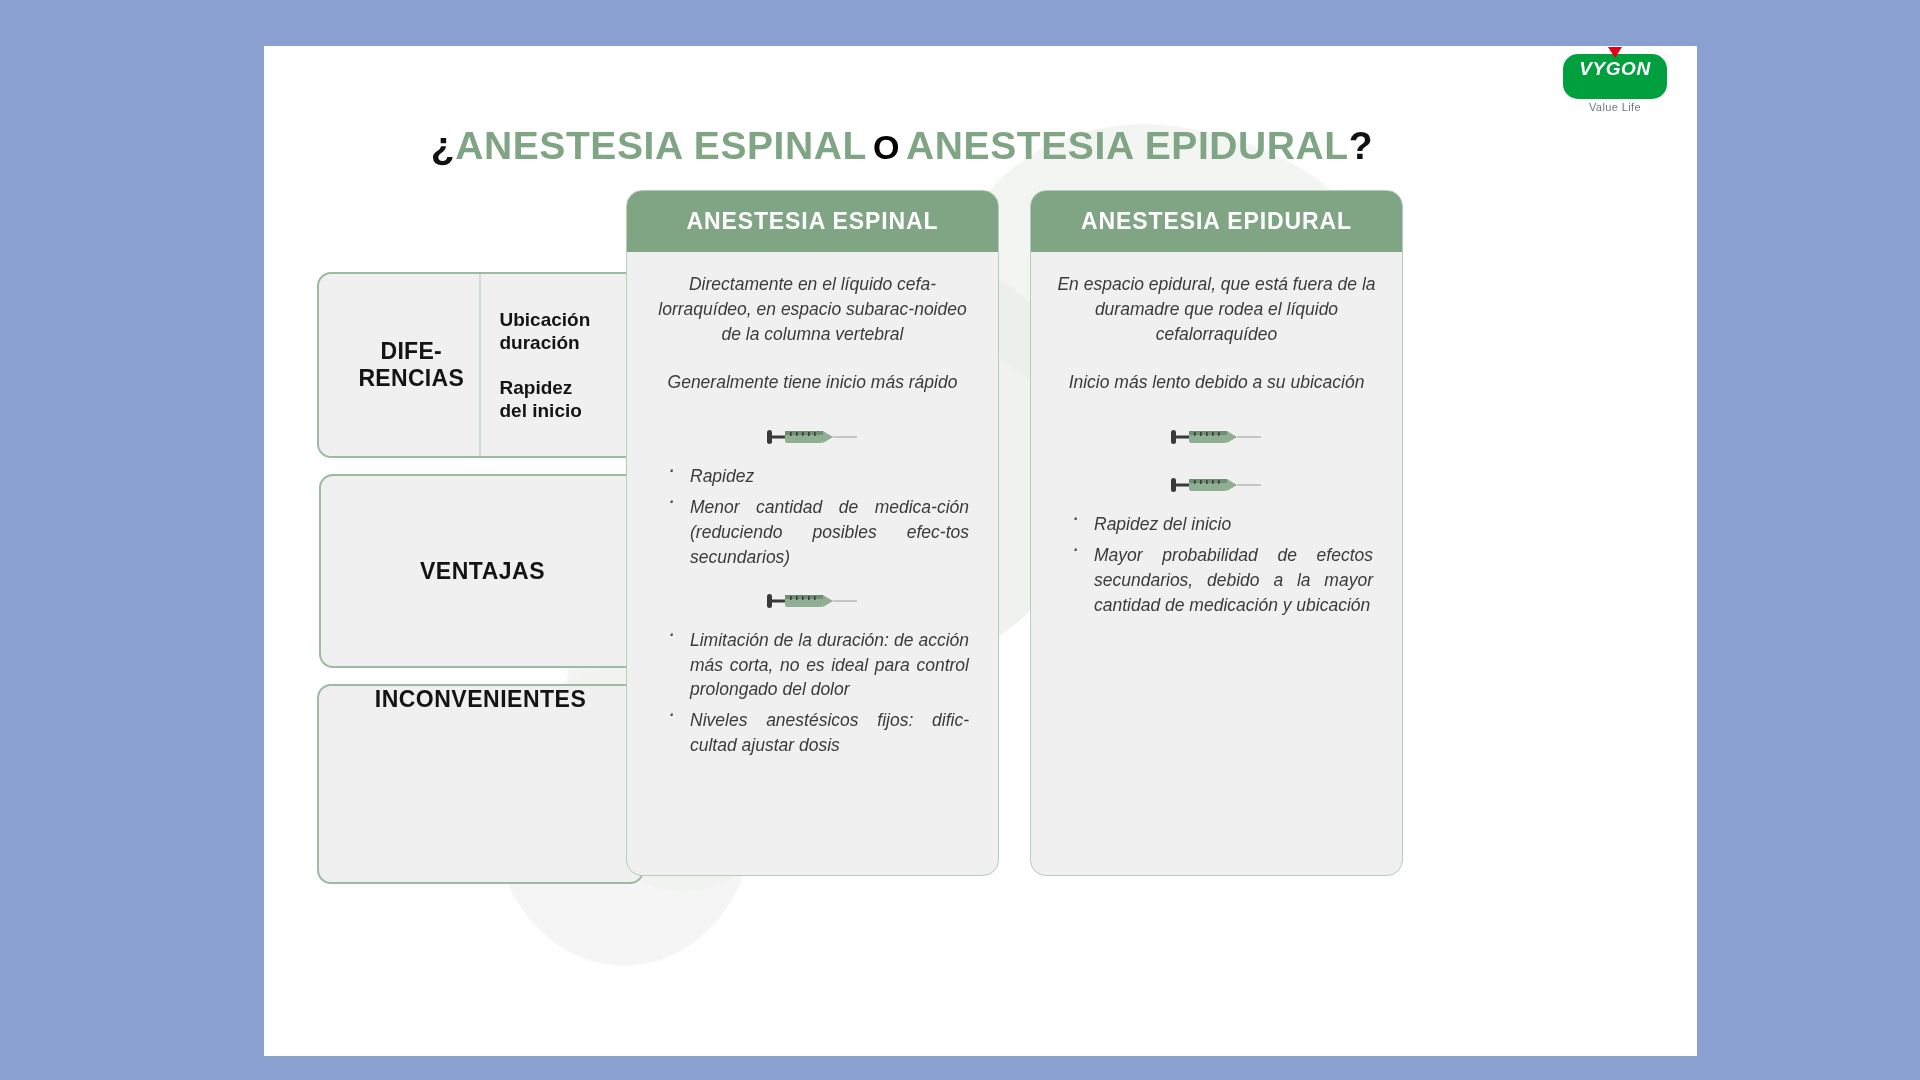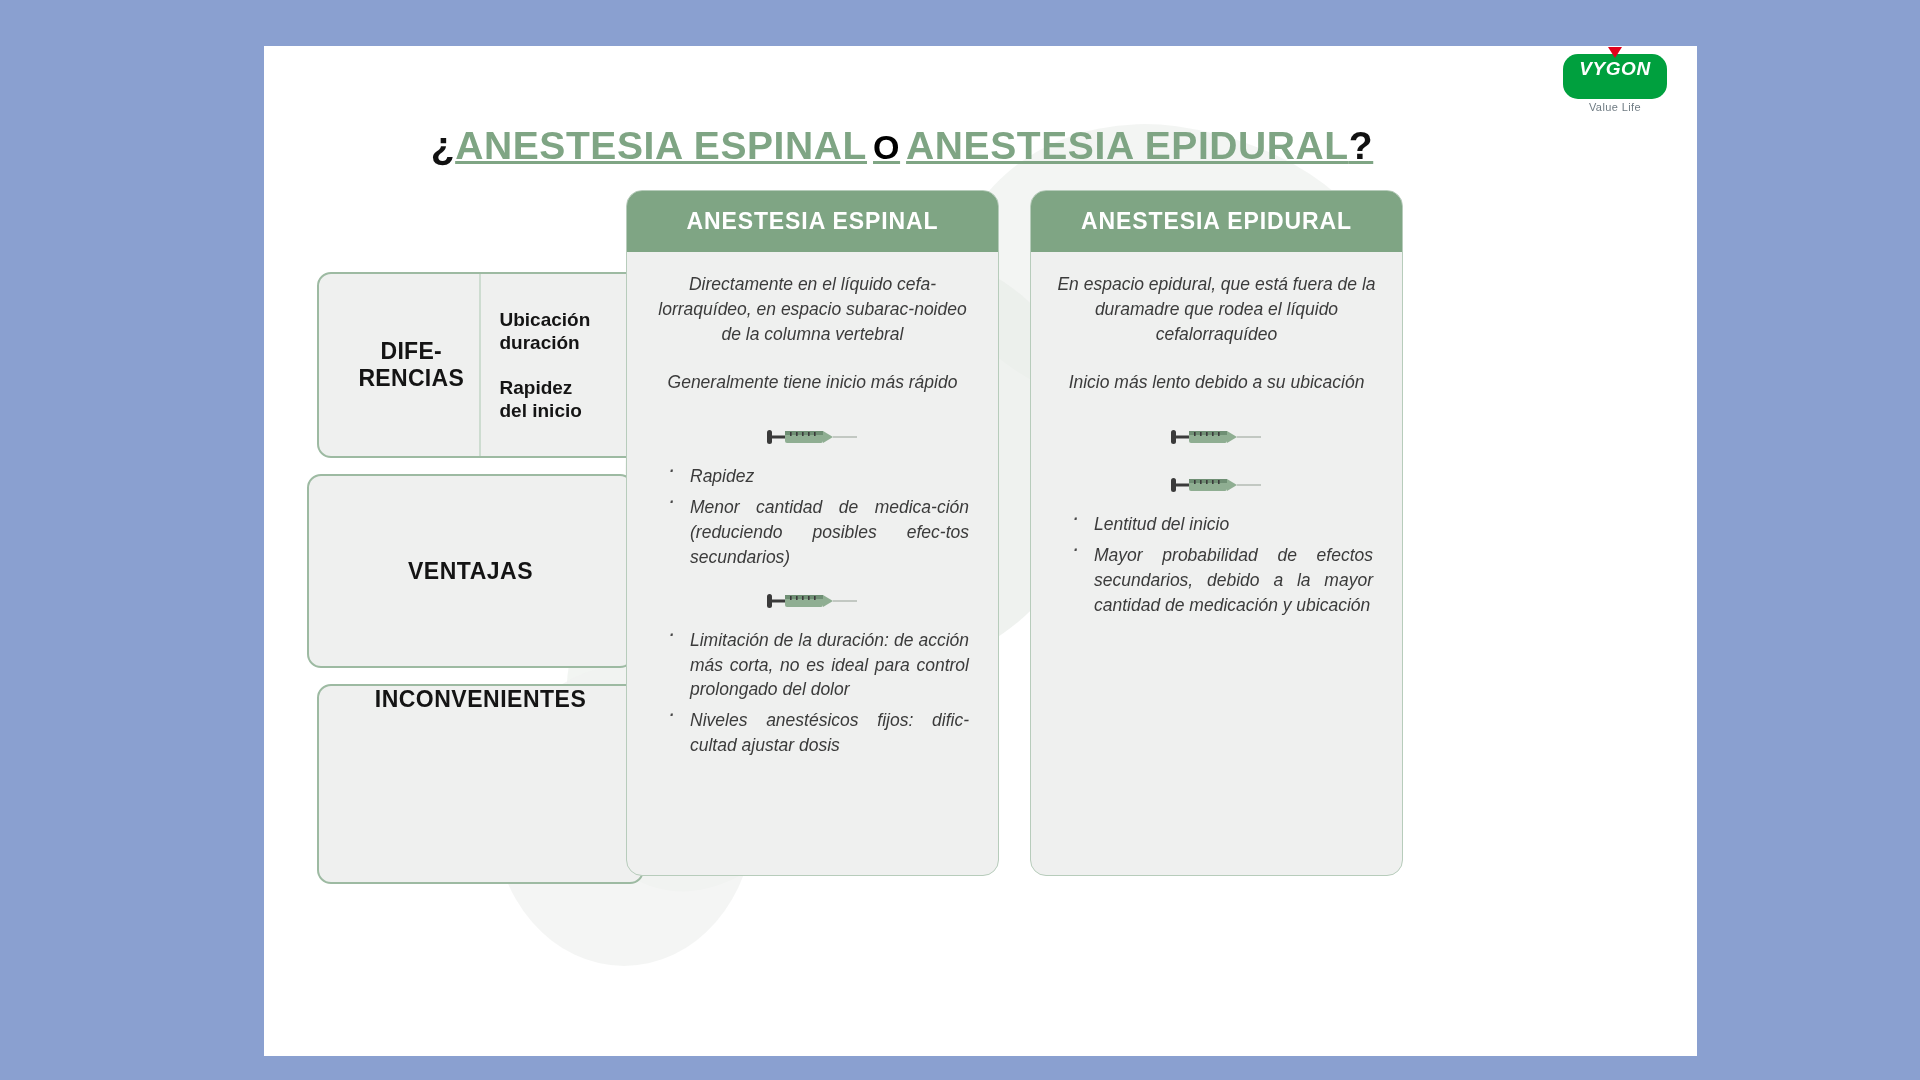--- a/index.html
+++ b/index.html
@@ -116,21 +116,20 @@
     position: absolute;
     left: 0;
     top: 78px;
     width: 1276px;
     text-align: center;
     font-size: 39px;
     font-weight: bold;
     letter-spacing: .6px;
     color: #7fa584;
     white-space: nowrap;
-    text-decoration: underline;
   }
   #title .punct { color: #111111; }
   #title .cnj {
     color: #000000;
     font-weight: bold;
     font-size: 34px;
     padding: 0 6px;
   }
 
   
@@ -177,21 +176,21 @@
     line-height: 1.18;
   }
   .sub-title {
     font-size: 19px;
     font-weight: bold;
     color: #141414;
     line-height: 1.22;
   }
 
   #box-ventajas {
-    left: 43px;
+    left: 55px;
     top: 428px;
     width: 327px;
     height: 194px;
     display: flex;
     align-items: center;
     justify-content: center;
   }
   #box-inconvenientes {
     left: 53px;
     top: 638px;
@@ -432,20 +431,20 @@
               <rect x="37" y="7" width="1.6" height="4"></rect>
               <rect x="43" y="7" width="1.6" height="4"></rect>
               <rect x="49" y="7" width="1.6" height="4"></rect>
             </g>
             <polygon points="58,6 68,12 58,18" fill="#8fae92"></polygon>
             <rect x="68" y="11" width="24" height="2" fill="#c2c8c2"></rect>
           </svg>
         </div>
 
         <ul class="bullets">
-          <li class="nojust">Lentitud del inicio</li>
+          <li class="nojust">Rapidez del inicio</li>
           <li>Mayor probabilidad de efectos secundarios, debido a la mayor cantidad de medicación y ubicación</li>
         </ul>
       </div>
     </div>
 
   </div>
 </div>
 
 </body></html>

